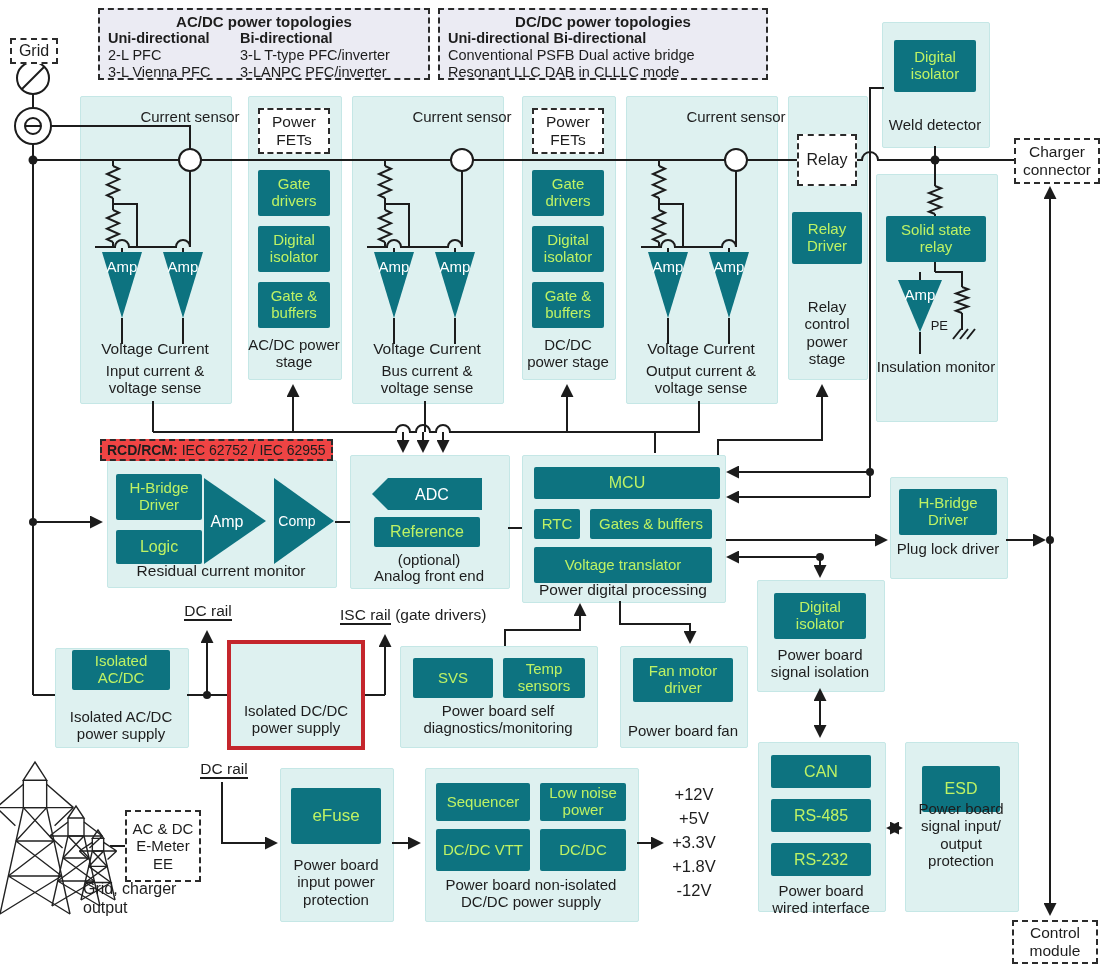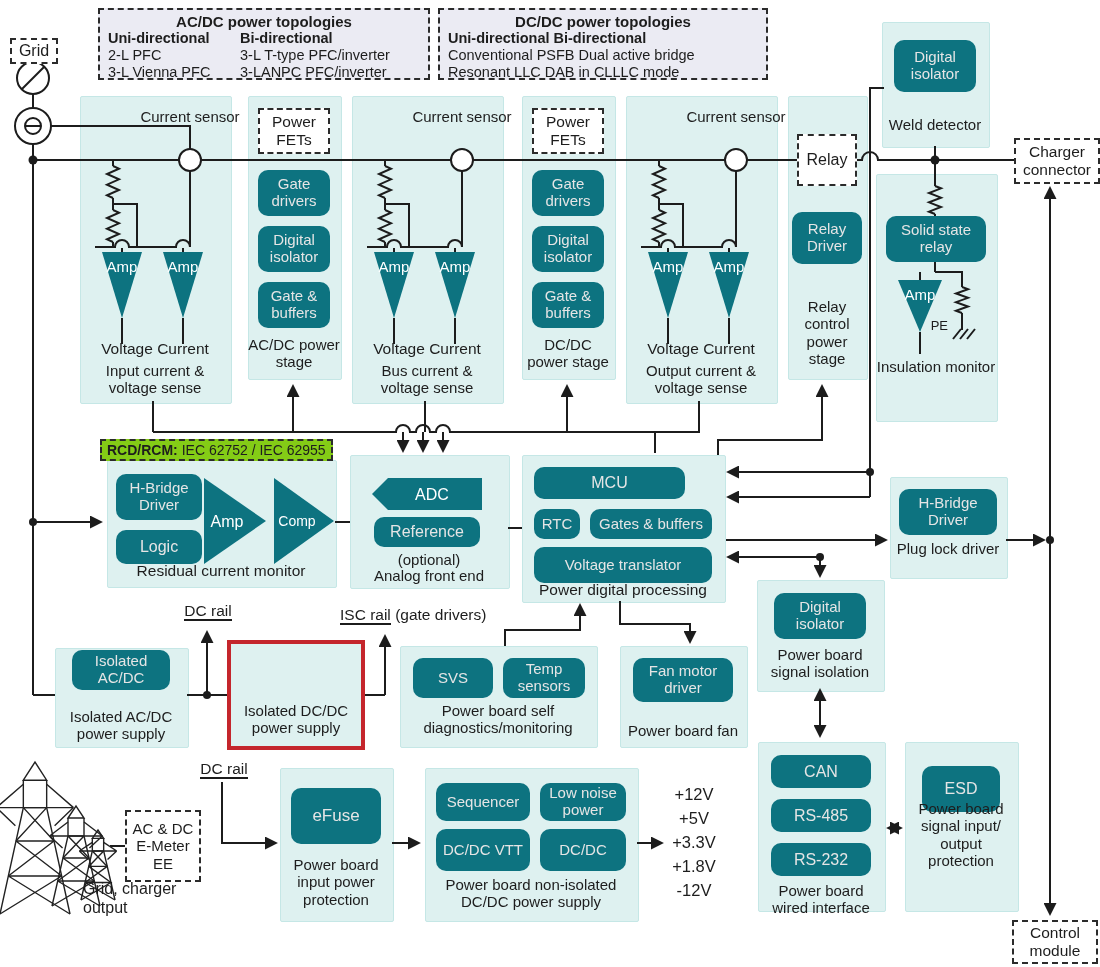--- a/index.html
+++ b/index.html
@@ -1,28 +1,28 @@
 <!DOCTYPE html>
 <html><head>
 <meta charset="utf-8">
 <style>
   html,body{margin:0;padding:0;background:#ffffff;}
   #stage{position:relative;width:1100px;height:967px;background:#fff;font-family:"Liberation Sans",sans-serif;color:#1d1d1d;overflow:hidden;}
   .box{position:absolute;background:#def1f0;border:1px solid #c5e7e6;border-radius:2px;}
-  .chip{position:absolute;background:#0d7380;color:#e5e5e5;border-radius:10px;display:flex;align-items:center;justify-content:center;text-align:center;font-size:15px;line-height:1.12;padding:2px;box-sizing:border-box;}
+  .chip{position:absolute;background:#0d7380;color:#bef264;border-radius:2px;display:flex;align-items:center;justify-content:center;text-align:center;font-size:15px;line-height:1.12;padding:2px;box-sizing:border-box;}
   .dash{position:absolute;background:#fff;border:2px dashed #2b2b2b;display:flex;align-items:center;justify-content:center;text-align:center;font-size:15.5px;line-height:1.15;box-sizing:border-box;}
   .topo{position:absolute;background:#ebebf3;border:2px dashed #2b2b2b;box-sizing:border-box;font-size:14.5px;line-height:17px;padding:3px 8px;}
   .topo .t{font-weight:bold;text-align:center;font-size:15px;}
   .topo b{font-weight:bold;}
   .lbl{position:absolute;text-align:center;font-size:15px;line-height:1.16;color:#1d1d1d;}
   .rail{font-size:15.5px;font-weight:500;}
   .rail u{text-decoration:none;border-bottom:2px solid #1c1c1c;padding-bottom:0px;}
   svg#wires{position:absolute;left:0;top:0;z-index:6;pointer-events:none;}
   .over{z-index:7;}
-  .tag{position:absolute;background:#84cc16;border:2px dashed #2b2b2b;font-size:14px;padding:1px 5px;white-space:pre;z-index:7;}
+  .tag{position:absolute;background:#ef4444;border:2px dashed #2b2b2b;font-size:14px;padding:1px 5px;white-space:pre;z-index:7;}
   .redbox{position:absolute;border:4px solid #c4262c;background:#def1f0;box-sizing:border-box;}
   .cols{display:flex;gap:14px;}
 </style>
 </head>
 <body>
 
 <div id="stage">
 
   <div class="box" style="left:80px;top:96px;width:150px;height:306px;"></div>
   <div class="box" style="left:248px;top:96px;width:92px;height:282px;"></div>
@@ -269,21 +269,21 @@
   <div class="chip over" style="left:532px;top:226px;width:72px;height:46px;">Digital isolator</div>
   <div class="chip over" style="left:532px;top:282px;width:72px;height:46px;">Gate &amp; buffers</div>
 
   <div class="chip over" style="left:792px;top:212px;width:70px;height:52px;">Relay Driver</div>
   <div class="chip over" style="left:886px;top:216px;width:100px;height:46px;">Solid state relay</div>
 
   <div class="chip over" style="left:116px;top:474px;width:86px;height:46px;">H-Bridge Driver</div>
   <div class="chip over" style="left:116px;top:530px;width:86px;height:34px;font-size:16px;">Logic</div>
 
   <div class="chip over" style="left:374px;top:517px;width:106px;height:30px;font-size:16px;">Reference</div>
-  <div class="chip over" style="left:534px;top:467px;width:151px;height:32px;font-size:16px;">MCU</div>
+  <div class="chip over" style="left:534px;top:467px;width:186px;height:32px;font-size:16px;">MCU</div>
   <div class="chip over" style="left:534px;top:509px;width:46px;height:30px;">RTC</div>
   <div class="chip over" style="left:590px;top:509px;width:122px;height:30px;">Gates &amp; buffers</div>
   <div class="chip over" style="left:534px;top:547px;width:178px;height:36px;">Voltage translator</div>
 
   <div class="chip over" style="left:899px;top:489px;width:98px;height:46px;">H-Bridge Driver</div>
   <div class="chip over" style="left:774px;top:593px;width:92px;height:46px;">Digital isolator</div>
 
   <div class="chip over" style="left:72px;top:650px;width:98px;height:40px;">Isolated AC/DC</div>
   <div class="chip over" style="left:413px;top:658px;width:80px;height:40px;">SVS</div>
   <div class="chip over" style="left:503px;top:658px;width:82px;height:40px;">Temp sensors</div>

